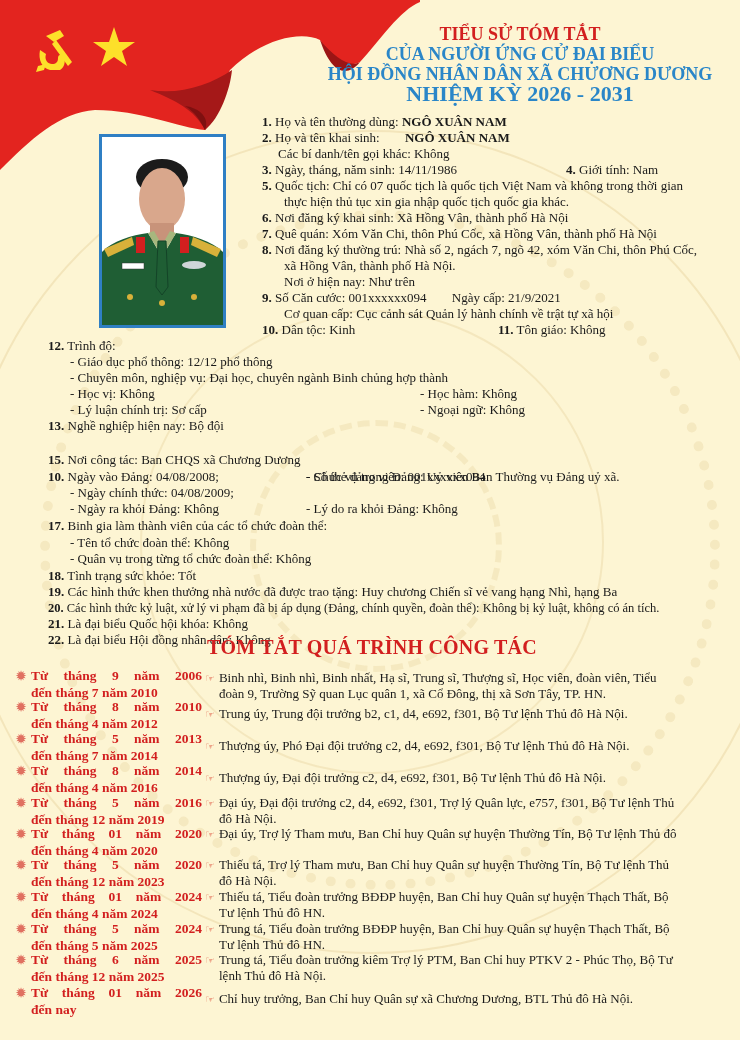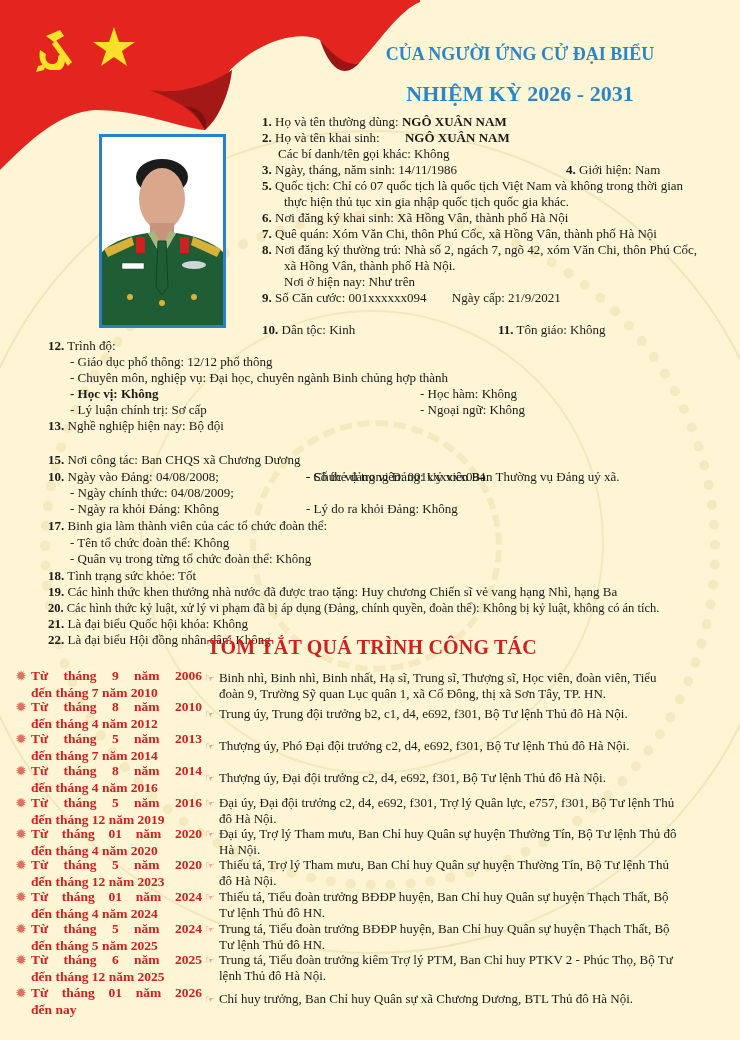--- a/index.html
+++ b/index.html
@@ -49,21 +49,23 @@
     <g fill="#fde02a">
       <path d="M40,50 C38,60 42,68 50,70 L60,70 C64,68 66,62 64,56 C62,54 58,54 58,58 C58,62 56,64 52,64 C48,64 44,60 46,54 Z"></path>
       <path d="M46,36 L60,30 L64,36 L54,42 Z"></path>
       <path d="M56,40 L72,62 L68,66 L52,44 Z"></path>
       <path d="M38,66 L46,64 L44,70 L36,72 Z"></path>
     </g>
 
     <polygon fill="#fde02a" points="114,27 119,42 135,42 122,51 127,66 114,57 101,66 106,51 93,42 109,42"></polygon>
   </svg>
 
+  <div class="title t1">TIỂU SỬ TÓM TẮT</div>
   <div class="title t2">CỦA NGƯỜI ỨNG CỬ ĐẠI BIỂU</div>
+  <div class="title t3">HỘI ĐỒNG NHÂN DÂN XÃ CHƯƠNG DƯƠNG</div>
   <div class="title t4">NHIỆM KỲ 2026 - 2031</div>
 
   <div class="photo">
     <svg width="121" height="188" viewBox="0 0 121 188">
       <rect width="121" height="188" fill="#ffffff"></rect>
       <ellipse cx="60" cy="40" rx="26" ry="18" fill="#1b1b1b"></ellipse>
       <ellipse cx="60" cy="62" rx="23" ry="31" fill="#d9a78c"></ellipse>
       <rect x="48" y="86" width="24" height="18" fill="#c8937a"></rect>
       <path d="M0,115 C10,104 30,98 46,96 L60,120 L74,96 C90,98 110,104 121,115 L121,188 L0,188 Z" fill="#1f5e34"></path>
       <path d="M46,96 L60,120 L74,96 L68,94 L60,108 L52,94 Z" fill="#a7b77e"></path>
@@ -89,21 +91,21 @@
     <span>Họ và tên khai sinh:</span>
     <b style="margin-left:22px;">NGÔ XUÂN NAM</b>
   </div>
   <div class="line" style="left:278px;top:146px;">Các bí danh/tên gọi khác: Không</div>
   <div class="line" style="left:262px;top:162px;">
     <b>3.</b>
     <span>Ngày, tháng, năm sinh: 14/11/1986</span>
   </div>
   <div class="line" style="left:566px;top:162px;">
     <b>4.</b>
-    <span>Giới hiện: Nam</span>
+    <span>Giới tính: Nam</span>
   </div>
   <div class="line" style="left:262px;top:178px;">
     <b>5.</b>
     <span>Quốc tịch: Chỉ có 07 quốc tịch là quốc tịch Việt Nam và không trong thời gian</span>
   </div>
   <div class="line" style="left:284px;top:194px;">thực hiện thủ tục xin gia nhập quốc tịch quốc gia khác.</div>
   <div class="line" style="left:262px;top:210px;">
     <b>6.</b>
     <span>Nơi đăng ký khai sinh: Xã Hồng Vân, thành phố Hà Nội</span>
   </div>
@@ -115,36 +117,37 @@
     <b>8.</b>
     <span>Nơi đăng ký thường trú: Nhà số 2, ngách 7, ngõ 42, xóm Văn Chi, thôn Phú Cốc,</span>
   </div>
   <div class="line" style="left:284px;top:258px;">xã Hồng Vân, thành phố Hà Nội.</div>
   <div class="line" style="left:284px;top:274px;">Nơi ở hiện nay: Như trên</div>
   <div class="line" style="left:262px;top:290px;">
     <b>9.</b>
     <span>Số Căn cước: 001xxxxxx094</span>
     <span style="margin-left:22px;">Ngày cấp: 21/9/2021</span>
   </div>
+  <div class="line" style="left:284px;top:306px;">Cơ quan cấp: Cục cảnh sát Quản lý hành chính về trật tự xã hội</div>
   <div class="line" style="left:262px;top:322px;">
     <b>10.</b>
     <span>Dân tộc: Kinh</span>
   </div>
   <div class="line" style="left:498px;top:322px;">
     <b>11.</b>
     <span>Tôn giáo: Không</span>
   </div>
 
   <div class="line" style="left:48px;top:338px;">
     <b>12.</b>
     <span>Trình độ:</span>
   </div>
   <div class="line" style="left:70px;top:354px;">- Giáo dục phổ thông: 12/12 phổ thông</div>
   <div class="line" style="left:70px;top:370px;">- Chuyên môn, nghiệp vụ: Đại học, chuyên ngành Binh chủng hợp thành</div>
-  <div class="line" style="left:70px;top:386px;font-weight:bold;">- Học vị: Không</div>
+  <div class="line" style="left:70px;top:386px;">- Học vị: Không</div>
   <div class="line" style="left:420px;top:386px;">- Học hàm: Không</div>
   <div class="line" style="left:70px;top:402px;">- Lý luận chính trị: Sơ cấp</div>
   <div class="line" style="left:420px;top:402px;">- Ngoại ngữ: Không</div>
 
   <div class="line" style="left:48px;top:418px;">
     <b>13.</b>
     <span>Nghề nghiệp hiện nay: Bộ đội</span>
   </div>
   <div class="line" style="left:48px;top:452px;">
     <b>15.</b>
@@ -248,21 +251,21 @@
       <div class="per" style="top: 826px;">
         <span class="first">
           <span><span class="star">✹</span><span>Từ</span></span>
           <span>tháng</span>
           <span>01</span>
           <span>năm</span>
           <span>2020</span>
         </span>
         <span class="second">đến tháng 4 năm 2020</span>
       </div>
-      <div class="desc" style="top: 826px;"><span class="hand">☞</span><span>Đại úy, Trợ lý Tham mưu, Ban Chỉ huy Quân sự huyện Thường Tín, Bộ Tư lệnh Thủ đô</span><span class="cont">Hà Nội.</span></div>
+      <div class="desc" style="top: 826px;"><span class="hand">☞</span><span>Đại úy, Trợ lý Tham mưu, Ban Chỉ huy Quân sự huyện Thường Tín, Bộ Tư lệnh Thủ đô</span></div>
       <div class="per" style="top: 857px;">
         <span class="first">
           <span><span class="star">✹</span><span>Từ</span></span>
           <span>tháng</span>
           <span>5</span>
           <span>năm</span>
           <span>2020</span>
         </span>
         <span class="second">đến tháng 12 năm 2023</span>
       </div>

